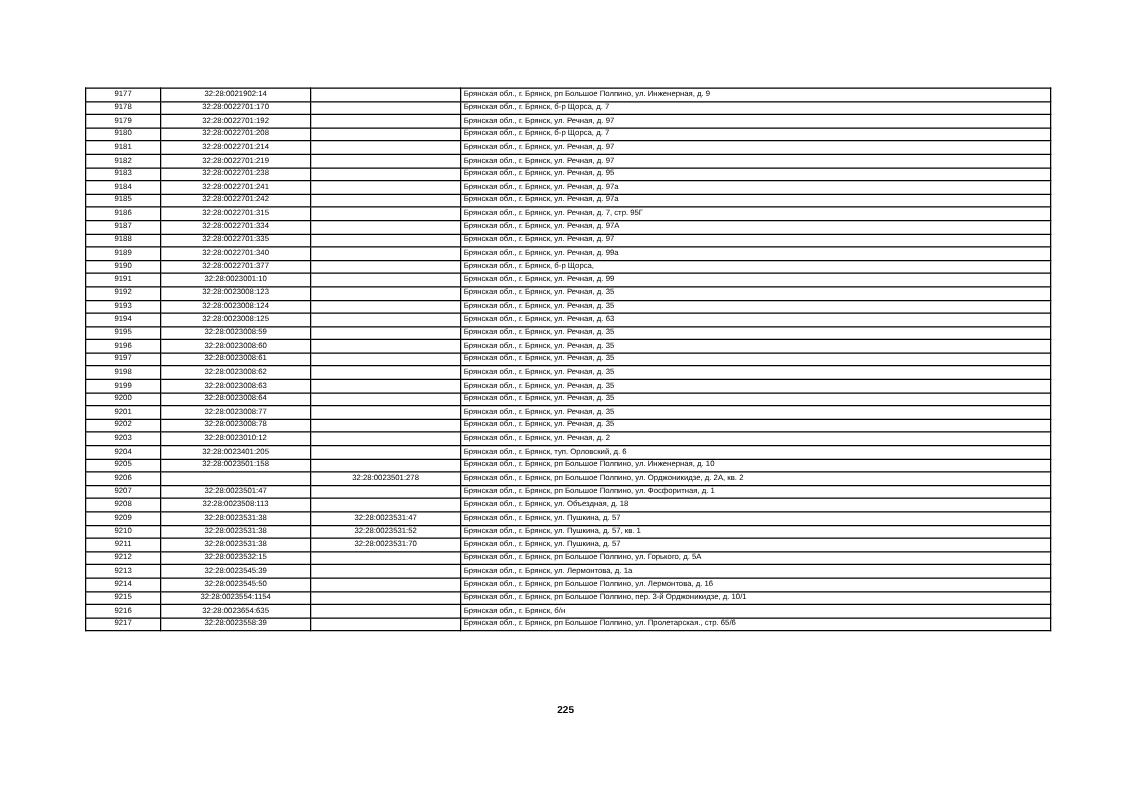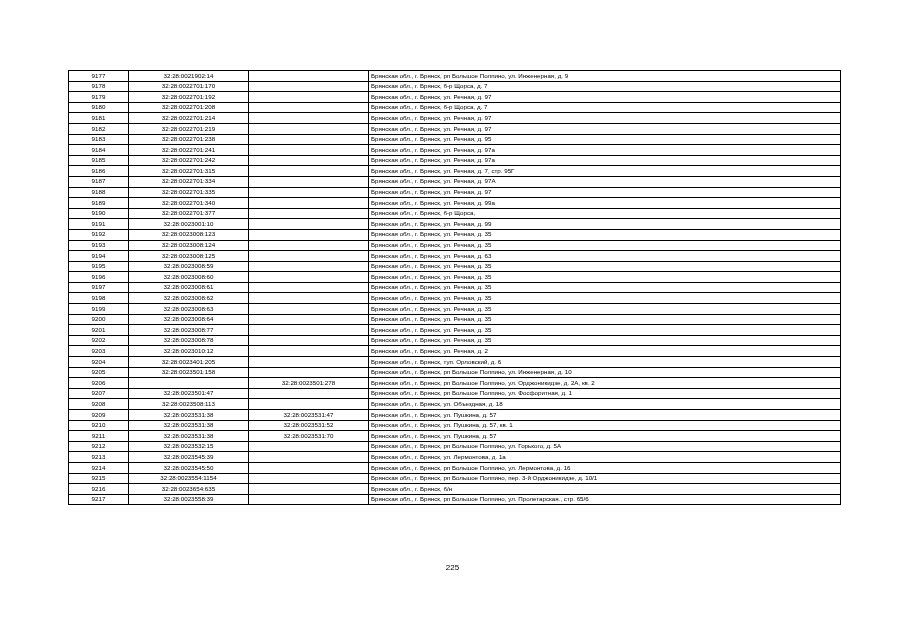--- a/index.html
+++ b/index.html
@@ -62,20 +62,21 @@
     padding-left: 3px;
   }
   .page-number {
     position: absolute;
     left: 0;
     top: 563px;
     width: 905px;
     text-align: center;
     font-size: 8px;
     font-family: "Liberation Sans", sans-serif;
+    font-weight: bold;
   }
 </style>
 </head>
 <body>
 
 <div class="page">
   <div class="table-wrap">
     <table class="reg">
       <colgroup>
         <col class="c1">

